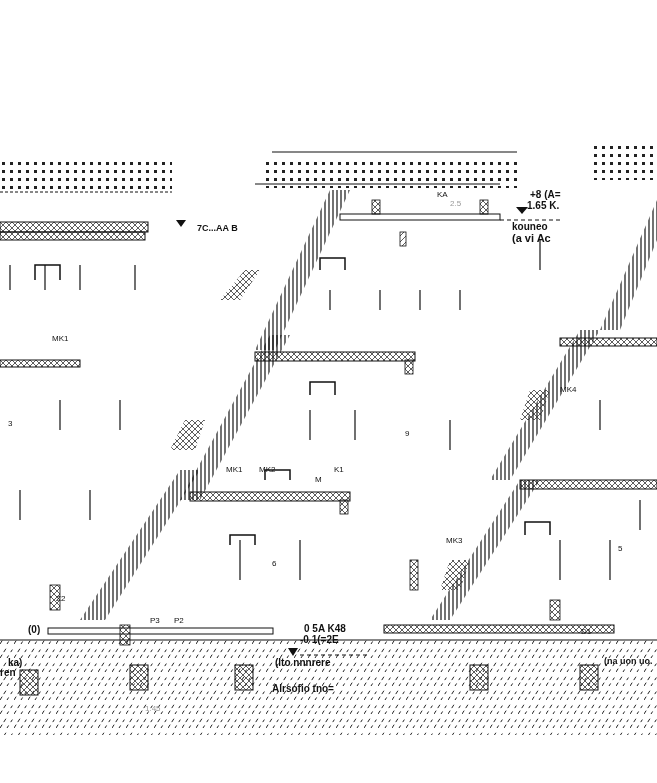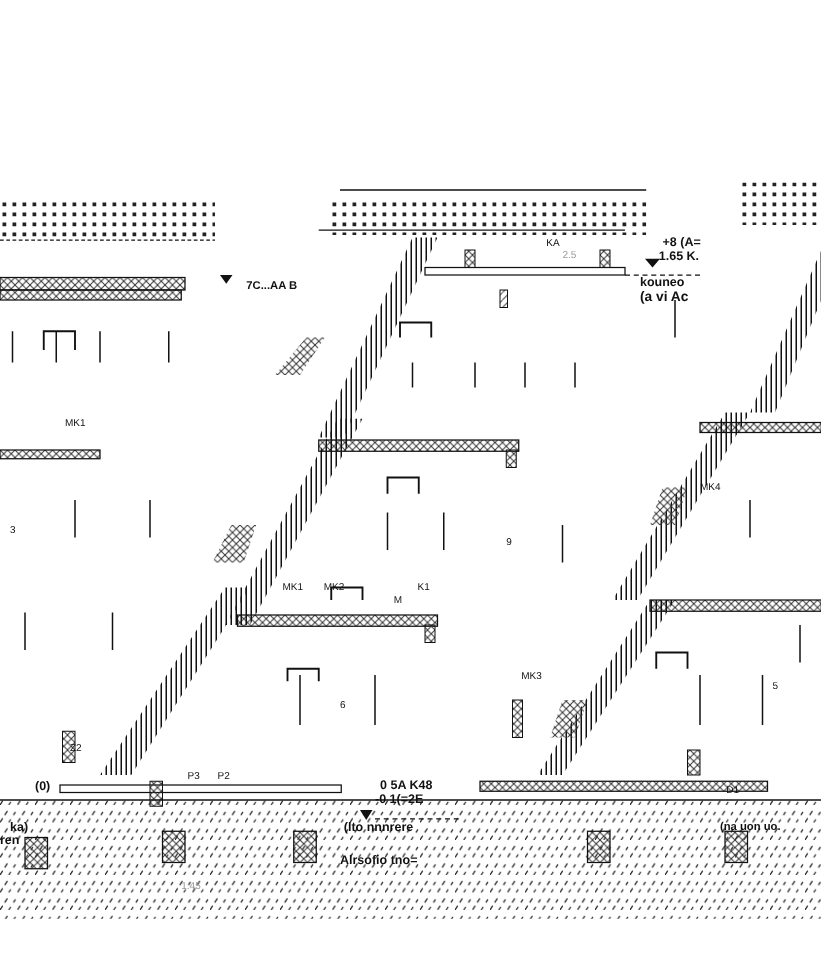--- a/index.html
+++ b/index.html
@@ -141,31 +141,31 @@
 <div class="lbl" style="left:512px;top:222px;">kouneo</div>
 <div class="lbl" style="left:512px;top:233px;font-size:11px;">(a vi Ac</div>
 <div class="lbl" style="left:165px;top:224px;font-size:9px;margin-left:32px;">7C...AA B</div>
 <div class="lbl small" style="left:420px;top:191px;margin-left:17px;">KA</div>
 <div class="lbl small" style="left:52px;top:335px;">MK1</div>
 <div class="lbl small" style="left:226px;top:466px;">MK1</div>
 <div class="lbl small" style="left:259px;top:466px;text-align:center;">MK2</div>
 <div class="lbl small" style="left:320px;top:466px;margin-left:14px;">K1</div>
 <div class="lbl small" style="left:315px;top:476px;">M</div>
 <div class="lbl small" style="left:513px;top:386px;padding-left:47px;">MK4</div>
-<div class="lbl small" style="left:417px;top:537px;">MK3</div>
+<div class="lbl small" style="left:446px;top:537px;">MK3</div>
 <div class="lbl small" style="left:581px;top:628px;">D1</div>
 <div class="lbl small" style="left:174px;top:617px;">P2</div>
 <div class="lbl small" style="left:150px;top:617px;">P3</div>
 <div class="lbl small" style="left:56px;top:595px;">Z2</div>
 <div class="lbl" style="left:304px;top:624px;">0 5A K48</div>
 <div class="lbl" style="left:300px;top:635px;text-align:right;">-0 1(=2E</div>
 <div class="lbl" style="left:275px;top:658px;">(lto nnnrere</div>
 <div class="lbl" style="left:272px;top:684px;">Alrsofio tno=</div>
 <div class="lbl" style="left:28px;top:625px;">(0)</div>
 <div class="lbl" style="left:8px;top:658px;text-align:right;">ka)</div>
 <div class="lbl" style="left:0px;top:668px;">ren</div>
-<div class="lbl" style="left:576px;top:657px;font-size:9px;text-align:center;">(na uon uo.</div>
+<div class="lbl" style="left:604px;top:657px;font-size:9px;text-align:center;">(na uon uo.</div>
 <div class="lbl small grey" style="left:450px;top:200px;text-align:center;">2.5</div>
 <div class="lbl small" style="left:405px;top:430px;">9</div>
 <div class="lbl small" style="left:618px;top:545px;">5</div>
 <div class="lbl small" style="left:8px;top:420px;">3</div>
 <div class="lbl small" style="left:272px;top:560px;">6</div>
 <div class="lbl small grey" style="left:145px;top:705px;">1.45</div>
 
 </body></html>

